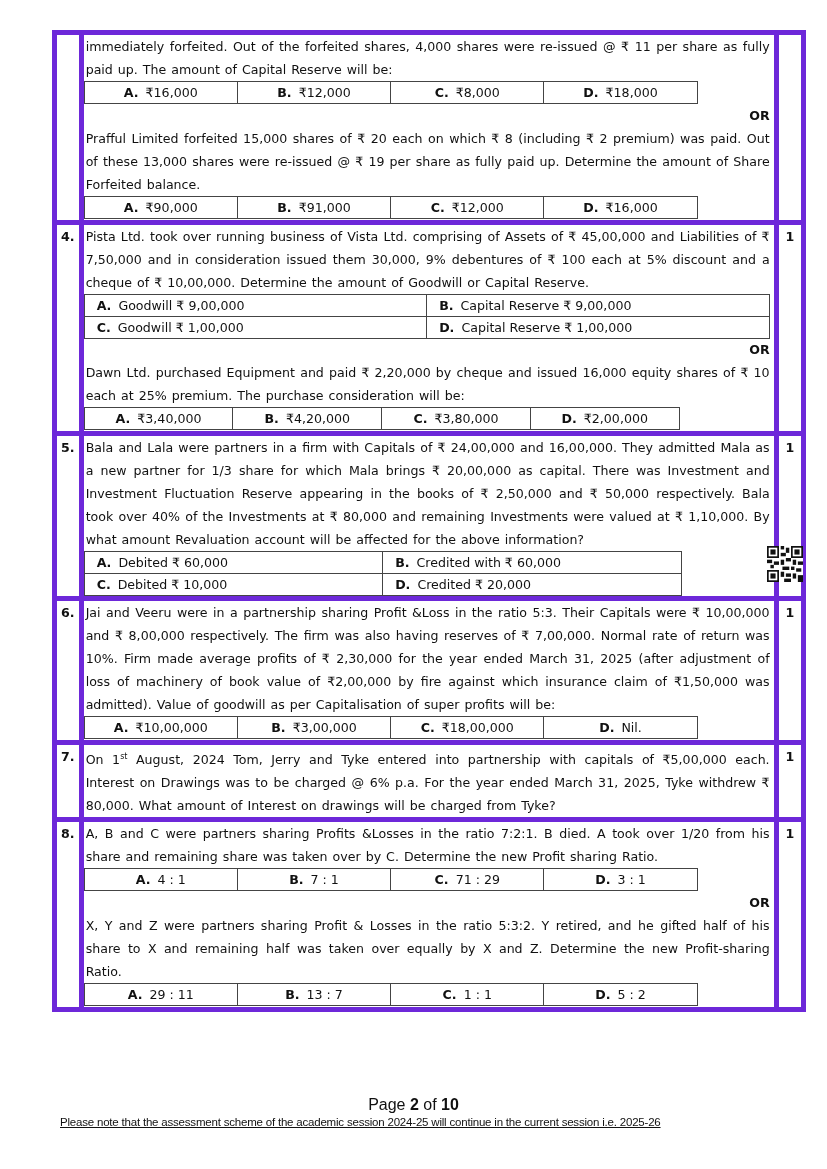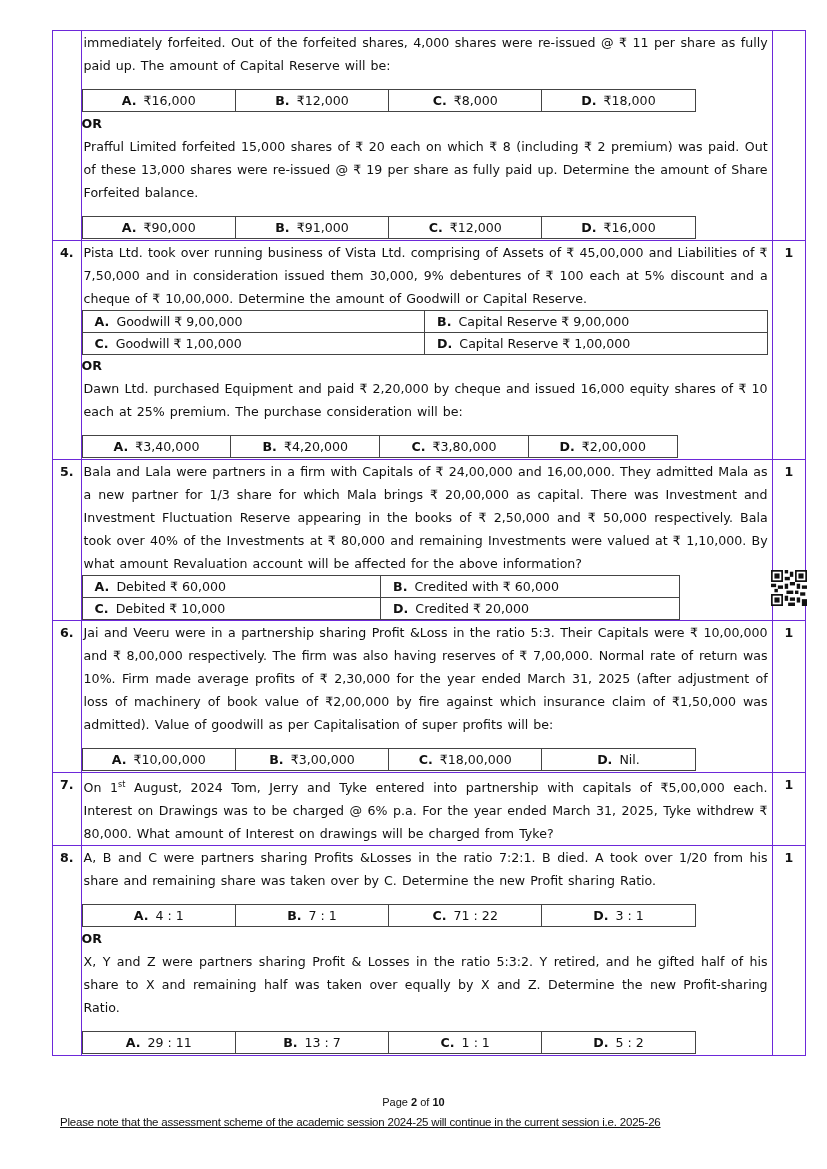--- a/index.html
+++ b/index.html
@@ -1,32 +1,32 @@
 <!DOCTYPE html>
 <html><head>
 <meta charset="utf-8">
 <style>
   html, body { margin:0; padding:0; background:#ffffff; }
   body { width:827px; height:1169px; position:relative; font-family:"DejaVu Sans", sans-serif; color:#111; font-size:12.6px; overflow:hidden; }
   .sheet { position:absolute; left:52px; top:30px; width:754px; border:1px solid #555; border-collapse:collapse; }
-  .sheet td { border:1px solid #6d28d9; vertical-align:top; padding:0; }
+  .sheet td { border:5px solid #6d28d9; vertical-align:top; padding:0; }
   .qno { width:50px; text-align:center; font-weight:bold; padding-top:4px !important; }
   .marks { width:70px; text-align:center; font-weight:bold; padding-top:4px !important; }
   .body { padding:0 4px 0 0 !important; }
   .para { margin:0; padding-left:2px; text-align:justify; line-height:23px; word-spacing:1px; }
-  .opt4 { border-collapse:collapse; width:614px; margin:12px 0 1px 0; }
+  .opt4 { border-collapse:collapse; width:614px; margin:0 0 1px 0; }
   .opt4 td { border:1px solid #444; height:21px; width:25%; text-align:center; vertical-align:middle; padding:0; }
   .opt2 { border-collapse:collapse; width:686px; }
   .opt2 td { border:1px solid #444; height:21px; vertical-align:middle; padding:0 0 0 12px; text-align:left; width:50%; }
   .opt4w { width:596px; }
   .lbl { font-weight:bold; margin-right:7px; }
-  .or { text-align:left; font-weight:bold; line-height:22px; margin:0; }
+  .or { text-align:right; font-weight:bold; line-height:22px; margin:0; }
   .marks-qr { position:relative; }
   .qr { position:absolute; right:-2px; top:110px; width:36px; height:36px; }
-  .footer-page { position:absolute; top:1096px; left:0; width:827px; text-align:center; font-family:"Liberation Sans", sans-serif; font-size:11px; }
+  .footer-page { position:absolute; top:1096px; left:0; width:827px; text-align:center; font-family:"Liberation Sans", sans-serif; font-size:16px; }
   .footer-note { position:absolute; top:1116px; left:60px; font-family:"Liberation Sans", sans-serif; font-size:11.5px; letter-spacing:-0.2px;text-decoration:underline; }
   sup { font-size:8px; }
 </style>
 </head>
 <body>
 
 <table class="sheet">
 
   <tbody>
       <tr>
@@ -173,21 +173,21 @@
 
   <tr>
     <td class="qno">8.</td>
     <td class="body">
       <p class="para">A, B and C were partners sharing Profits &amp;Losses in the ratio 7:2:1. B died. A took over 1/20 from his share and remaining share was taken over by C. Determine the new Profit sharing Ratio.</p>
       <table class="opt4">
             <tbody>
               <tr>
         <td><span class="lbl">A.</span><span>4 : 1</span></td>
         <td><span class="lbl">B.</span><span>7 : 1</span></td>
-        <td><span class="lbl">C.</span><span>71 : 22</span></td>
+        <td><span class="lbl">C.</span><span>71 : 29</span></td>
         <td><span class="lbl">D.</span><span>3 : 1</span></td>
       </tr>
             </tbody>
           </table>
       <p class="or">OR</p>
       <p class="para">X, Y and Z were partners sharing Profit &amp; Losses in the ratio 5:3:2. Y retired, and he gifted half of his share to X and remaining half was taken over equally by X and Z. Determine the new Profit-sharing Ratio.</p>
       <table class="opt4">
             <tbody>
               <tr>
         <td><span class="lbl">A.</span><span>29 : 11</span></td>

